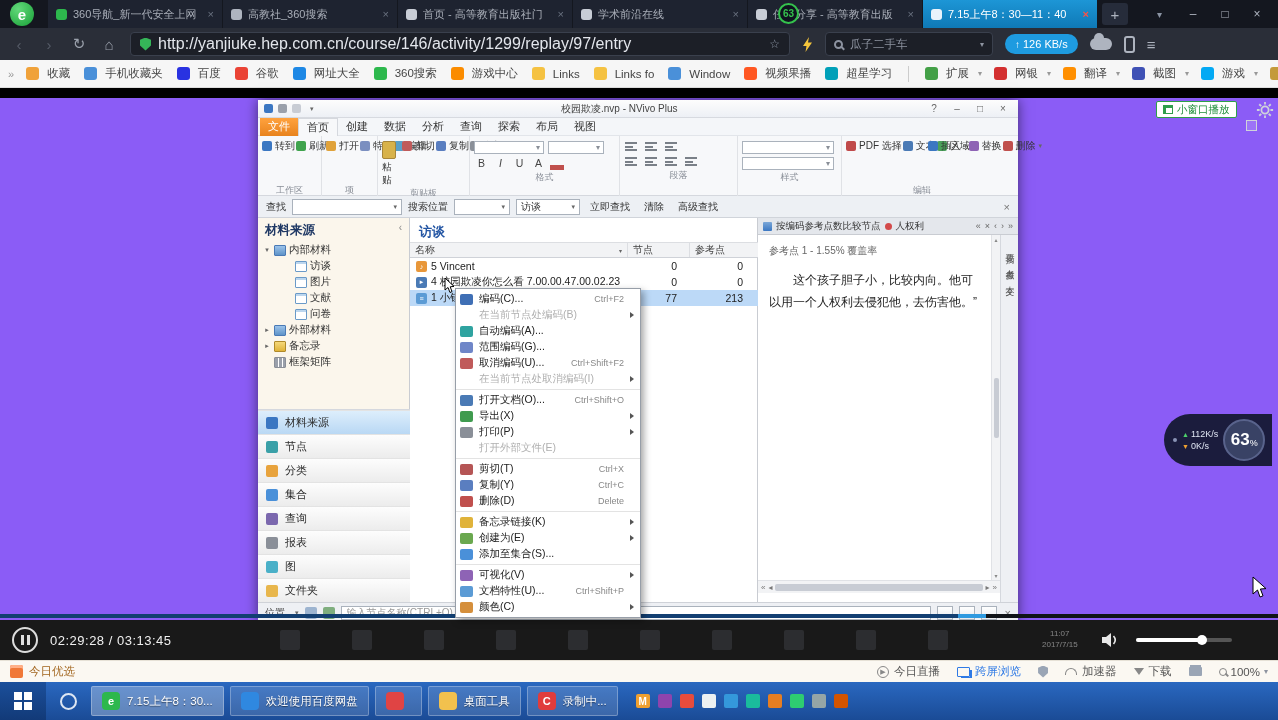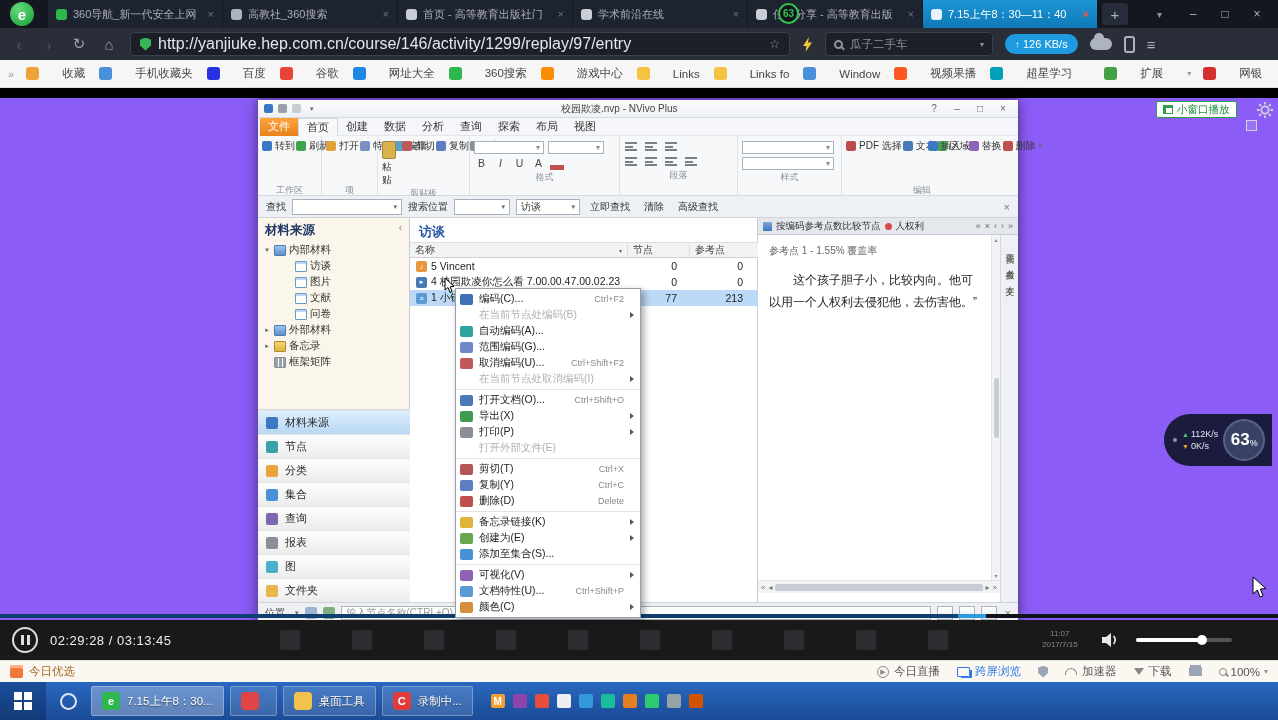--- a/index.html
+++ b/index.html
@@ -48,21 +48,21 @@
   .up-arrow{font-size:10px;}
   .cloud{width:22px;height:12px;background:#aeb4bf;border-radius:8px;position:relative;flex:none;}
   .cloud:before{content:"";position:absolute;left:4px;top:-5px;width:10px;height:10px;background:#aeb4bf;border-radius:50%;}
   .phone-ic{width:11px;height:17px;border:2px solid #aeb4bf;border-radius:3px;flex:none;}
   .menu-ic{color:#aeb4bf;font-size:15px;flex:none;}
 
   
   .bookmarks{left:0;top:60px;width:1278px;height:28px;background:#f6f6f6;border-bottom:1px solid #dedede;display:flex;
     align-items:center;padding:0 8px;gap:2px;}
   .bm-chev{color:#999;font-size:11px;margin-right:4px;}
-  .bm{display:flex;align-items:center;gap:23px;padding:0 6px;height:22px;border-radius:3px;font-size:11.5px;color:#454545;flex:none;}
+  .bm{display:flex;align-items:center;gap:8px;padding:0 6px;height:22px;border-radius:3px;font-size:11.5px;color:#454545;flex:none;}
   .bm-ic{width:13px;height:13px;border-radius:3px;flex:none;}
   .bm .caret{display:none;color:#999;margin-left:1px;}
   .bm.has-caret .caret{display:inline;}
   .bm-sep{width:1px;height:16px;background:#ccc;margin:0 8px;}
   .bm-tools{margin-left:auto;display:flex;align-items:center;}
 
   
   .videoarea{left:0;top:88px;width:1278px;height:532px;background:#8b5cf6;margin-top:10px;}
 
   
@@ -1041,20 +1041,24 @@
           <span></span>
           <span></span>
         </span>
     </div>
     <span class="tb-search"></span>
     <div class="tb-app active">
         <span class="app-ic" style="background: rgb(45, 184, 77);">e</span>
         <span>7.15上午8：30...</span>
       </div>
       <div class="tb-app">
+        <span class="app-ic" style="background: rgb(47, 136, 224);"></span>
+        <span>欢迎使用百度网盘</span>
+      </div>
+      <div class="tb-app">
         <span class="app-ic" style="background: rgb(224, 68, 68);"></span>
         <span></span>
       </div>
       <div class="tb-app">
         <span class="app-ic" style="background: rgb(242, 193, 78);"></span>
         <span>桌面工具</span>
       </div>
       <div class="tb-app">
         <span class="app-ic" style="background: rgb(224, 60, 60);">C</span>
         <span>录制中...</span>

